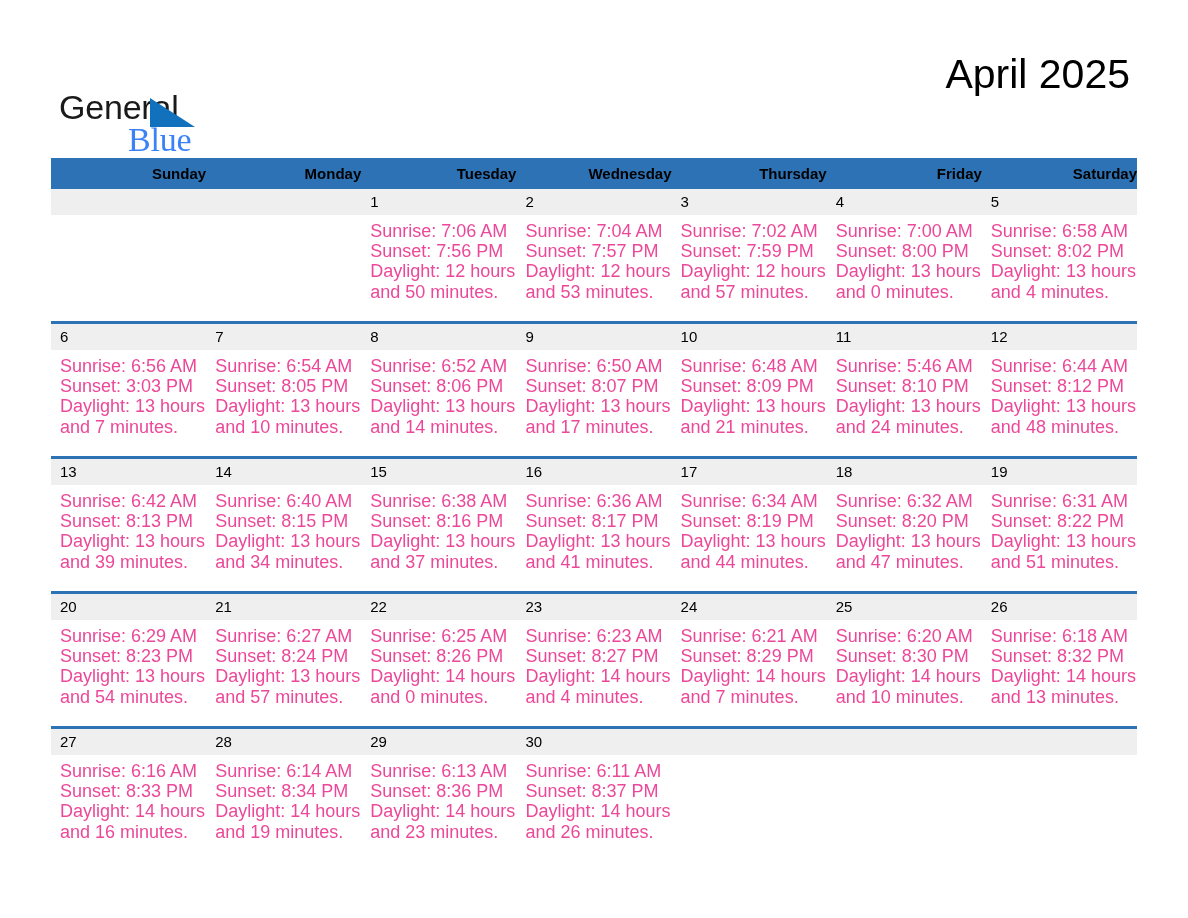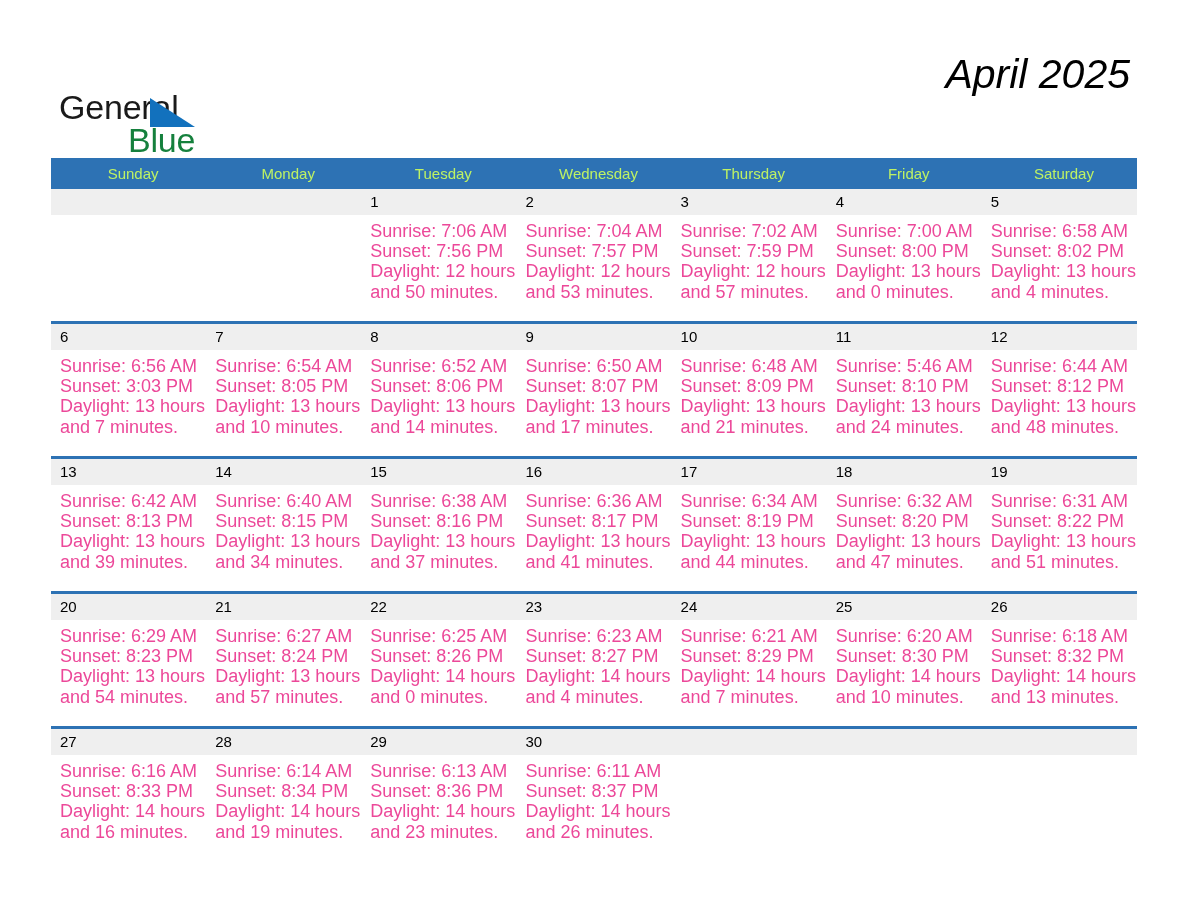--- a/index.html
+++ b/index.html
@@ -54,34 +54,33 @@
     width: 0; height: 0;
     border-left: 45px solid #1271bd;
     border-top: 29px solid transparent;
   }
   .logo-blue {
     position: absolute;
     left: 69px; top: 33px;
     font-size: 34px;
     line-height: 38px;
     letter-spacing: -0.2px;
-    color: #15803d;
-    font-family: Liberation Sans, sans-serif;
+    color: #3b82f6;
+    font-family: Liberation Serif, serif;
   }
 
   .title {
     position: absolute;
     right: 58px;
     top: 50px;
     font-size: 41px;
     line-height: 48px;
     color: #000000;
     text-align: right;
     white-space: nowrap;
-    font-style: italic;
   }
   .subtitle {
     position: absolute;
     right: 58px;
     top: 117px;
     font-size: 21px;
     line-height: 26px;
     color: #000000;
     text-align: right;
     white-space: nowrap;
@@ -97,24 +96,24 @@
 
   .cal-table {
     width: 1086px;
     border-collapse: collapse;
     table-layout: fixed;
   }
   .cal-table col { width: 155.14px; }
 
   thead th {
     background: #2d72b4;
-    color: #bef264;
+    color: #000000;
     font-size: 15px;
-    font-weight: normal;
-    text-align: center;
+    font-weight: bold;
+    text-align: right;
     padding: 6px 0 7px 9px;
     height: 18px;
     vertical-align: middle;
     white-space: nowrap;
   }
 
   tbody tr.week-row td {
     vertical-align: top;
     padding: 0;
     border-top: 3px solid #2d72b4;

